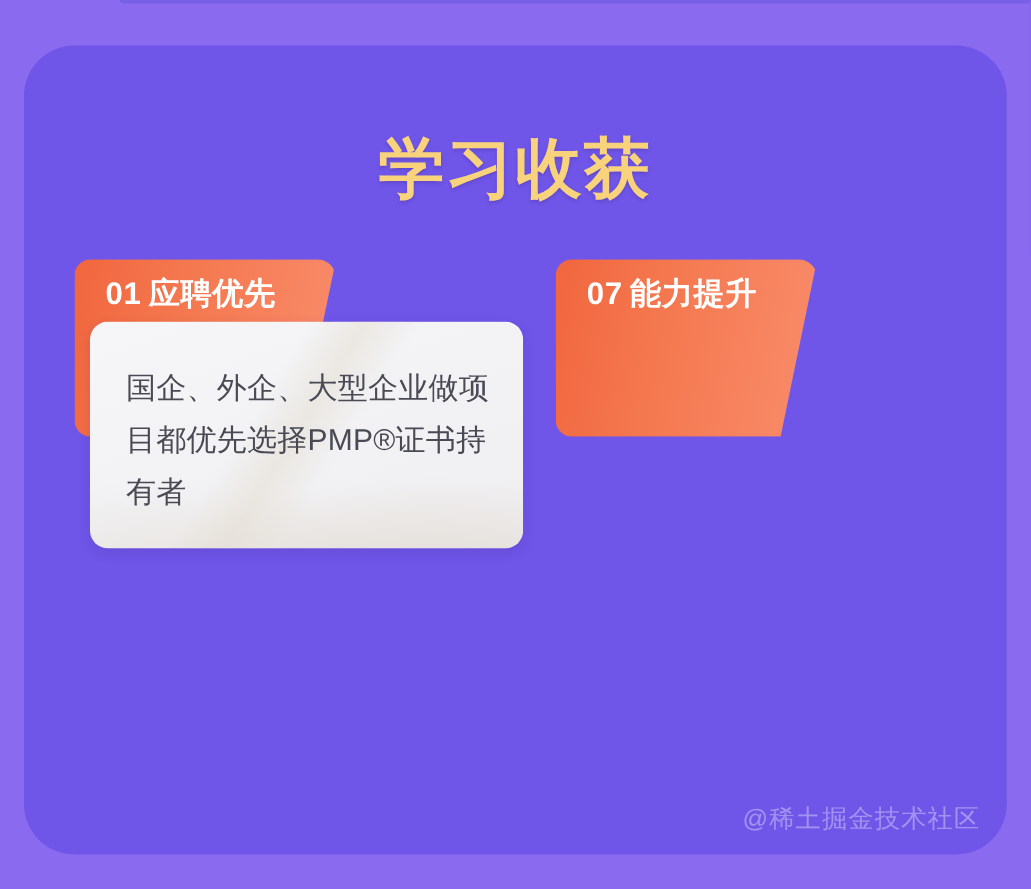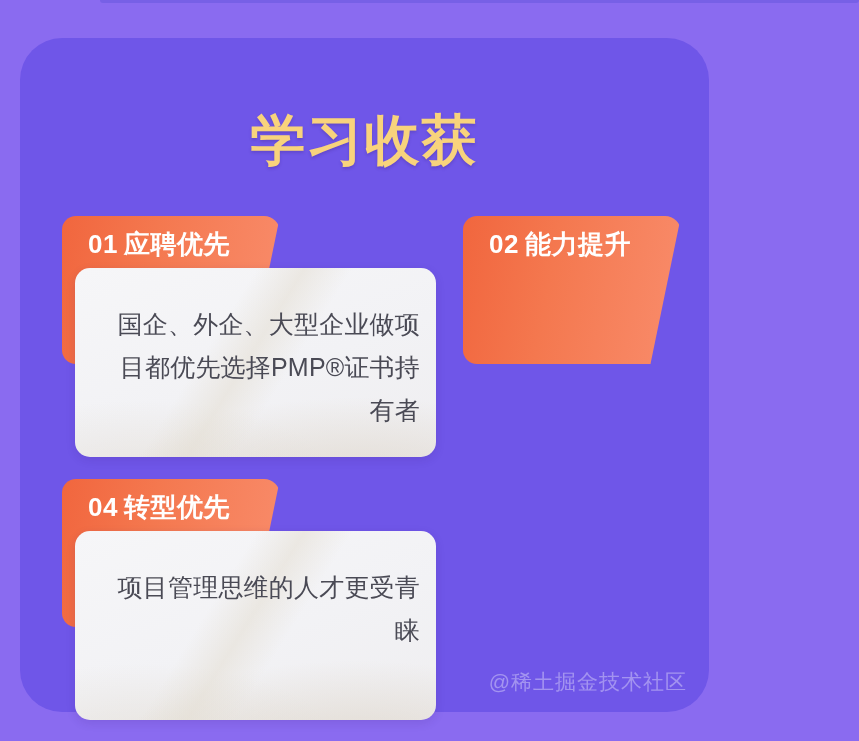--- a/index.html
+++ b/index.html
@@ -25,21 +25,21 @@
     background: #7760E6;
     border-bottom-left-radius: 24px;
     border-bottom-right-radius: 24px;
   }
 
   
   .panel {
     position: absolute;
     left: 20px;
     top: 38px;
-    width: 689px;
+    width: 819px;
     height: 674px;
     background: #6F56E8;
     border-radius: 42px;
   }
 
   .panel-title {
     position: absolute;
     left: 0; right: 0;
     top: 74px;
     text-align: center;
@@ -115,21 +115,20 @@
 
   .body-text {
     position: absolute;
     left: 30px;
     top: 35px;
     right: 16px;
     font-size: 25px;
     line-height: 43px;
     color: #4A4A55;
     letter-spacing: 0.2px;
-    text-align: right;
   }
 
   
   .watermark {
     position: absolute;
     right: 22px;
     bottom: 16px;
     font-size: 21px;
     color: rgba(255,255,255,0.36);
     letter-spacing: 1px;
@@ -154,34 +153,24 @@
         </div>
       </div>
       <div class="body">
         <div class="body-text">国企、外企、大型企业做项目都优先选择PMP®证书持有者</div>
       </div>
     </div>
 
     <div class="card">
       <div class="tab">
         <div class="tab-label">
-          <span class="tab-num">02</span><span>能力提升</span>
+          <span class="tab-num">07</span><span>能力提升</span>
         </div>
       </div>
     </div>
 
 
-    <div class="card">
-      <div class="tab">
-        <div class="tab-label">
-          <span class="tab-num">04</span><span>转型优先</span>
-        </div>
-      </div>
-      <div class="body">
-        <div class="body-text">项目管理思维的人才更受青睐</div>
-      </div>
-    </div>
 
   </div>
 
   <div class="watermark">@稀土掘金技术社区</div>
 
 </div>
 
 </body></html>

